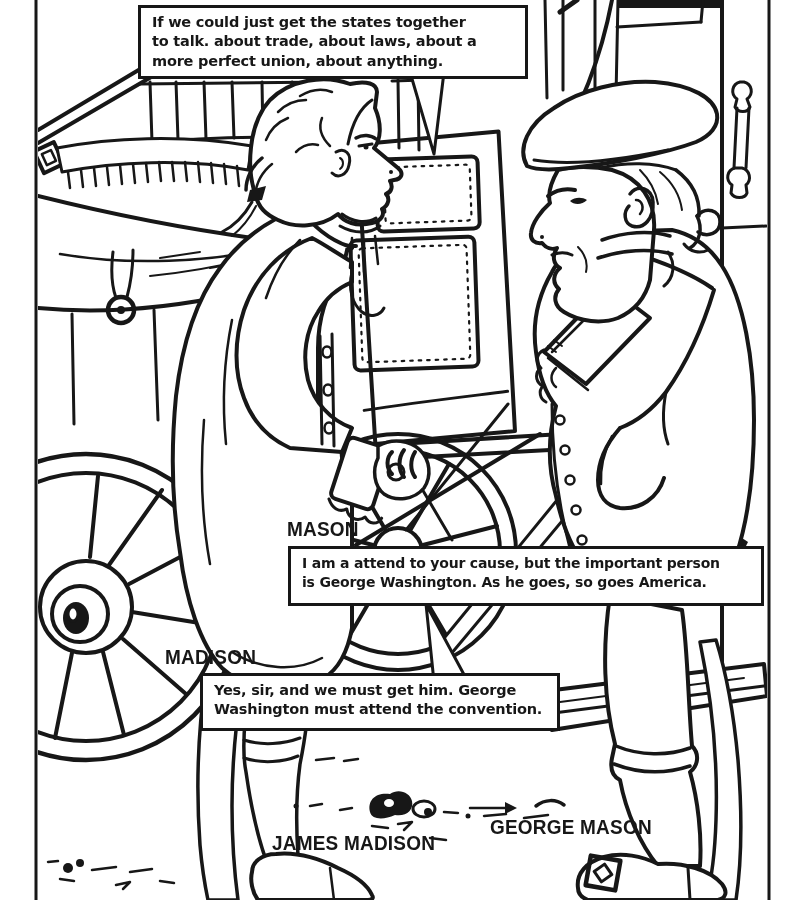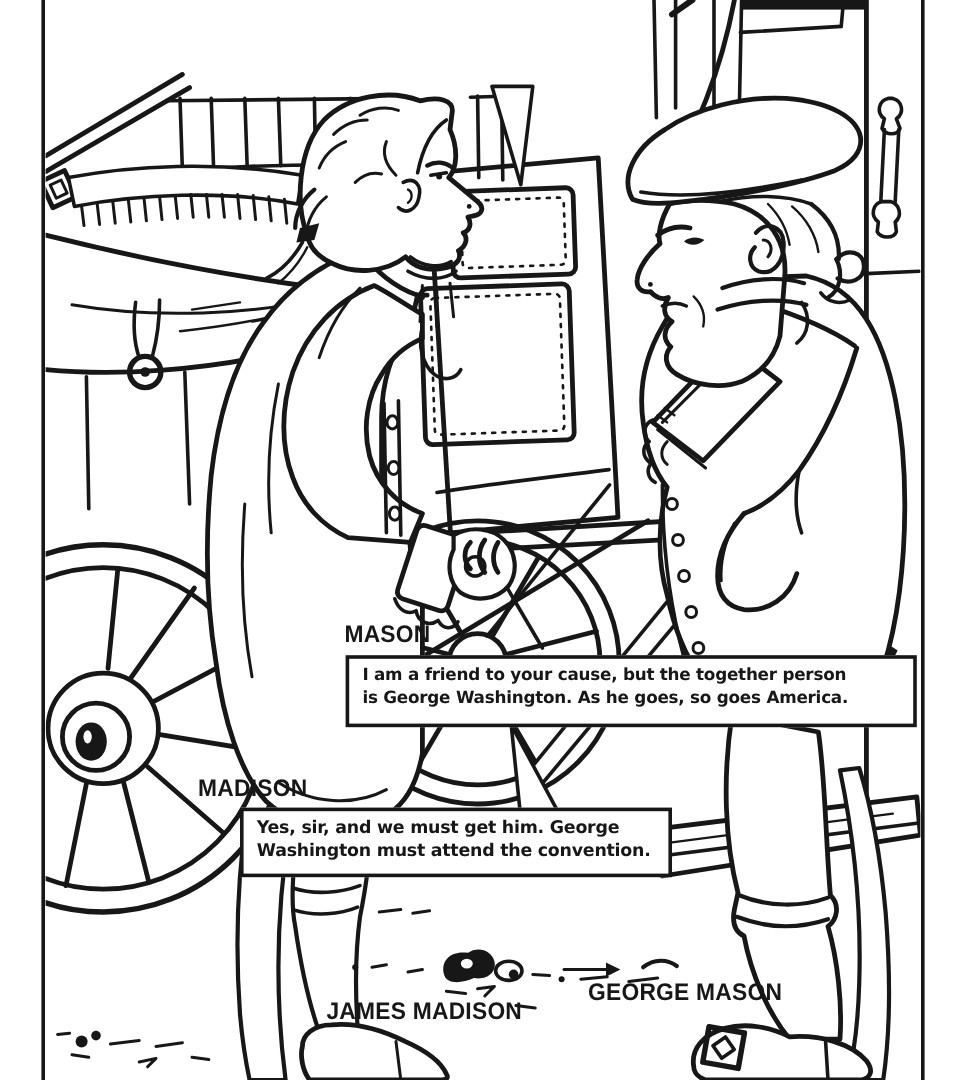--- a/index.html
+++ b/index.html
@@ -344,23 +344,26 @@
         <line x1="316" y1="760" x2="334" y2="758" class="mid"></line>
         <line x1="344" y1="761" x2="358" y2="759" class="mid"></line>
         <path d="M 536,806 C 545,799 556,799 564,805" class="w35"></path>
       </g>
 
       <polygon points="410,72 444,72 434,154" class="wt"></polygon>
       <polygon points="434,682 468,682 426,604" class="wt"></polygon>
     </g>
   </svg>
 
+  <div class="bubble" style="left:138px;top:5px;width:390px;min-height:73px;">If we could just get the states together
+to talk. about trade, about laws, about a
+more perfect union, about anything.</div>
 
   <div class="speaker" style="left:287px;top:519px;">MASON</div>
-  <div class="bubble" style="left:288px;top:546px;width:476px;min-height:60px;font-size:14px;">I am a friend to your cause, but the together person
+  <div class="bubble" style="left:288px;top:546px;width:476px;min-height:60px;font-size:14px;">I am a attend to your cause, but the important person
 is George Washington. As he goes, so goes America.</div>
 
   <div class="speaker" style="left:165px;top:647px;">MADISON</div>
   <div class="bubble" style="left:163px;top:673px;width:360px;min-height:58px;margin-left:37px;">Yes, sir, and we must get him. George
 Washington must attend the convention.</div>
 
   <div class="caption" style="left:272px;top:833px;">JAMES MADISON</div>
   <div class="caption" style="left:490px;top:817px;">GEORGE MASON</div>
 
   <div id="arrow-wrap">

